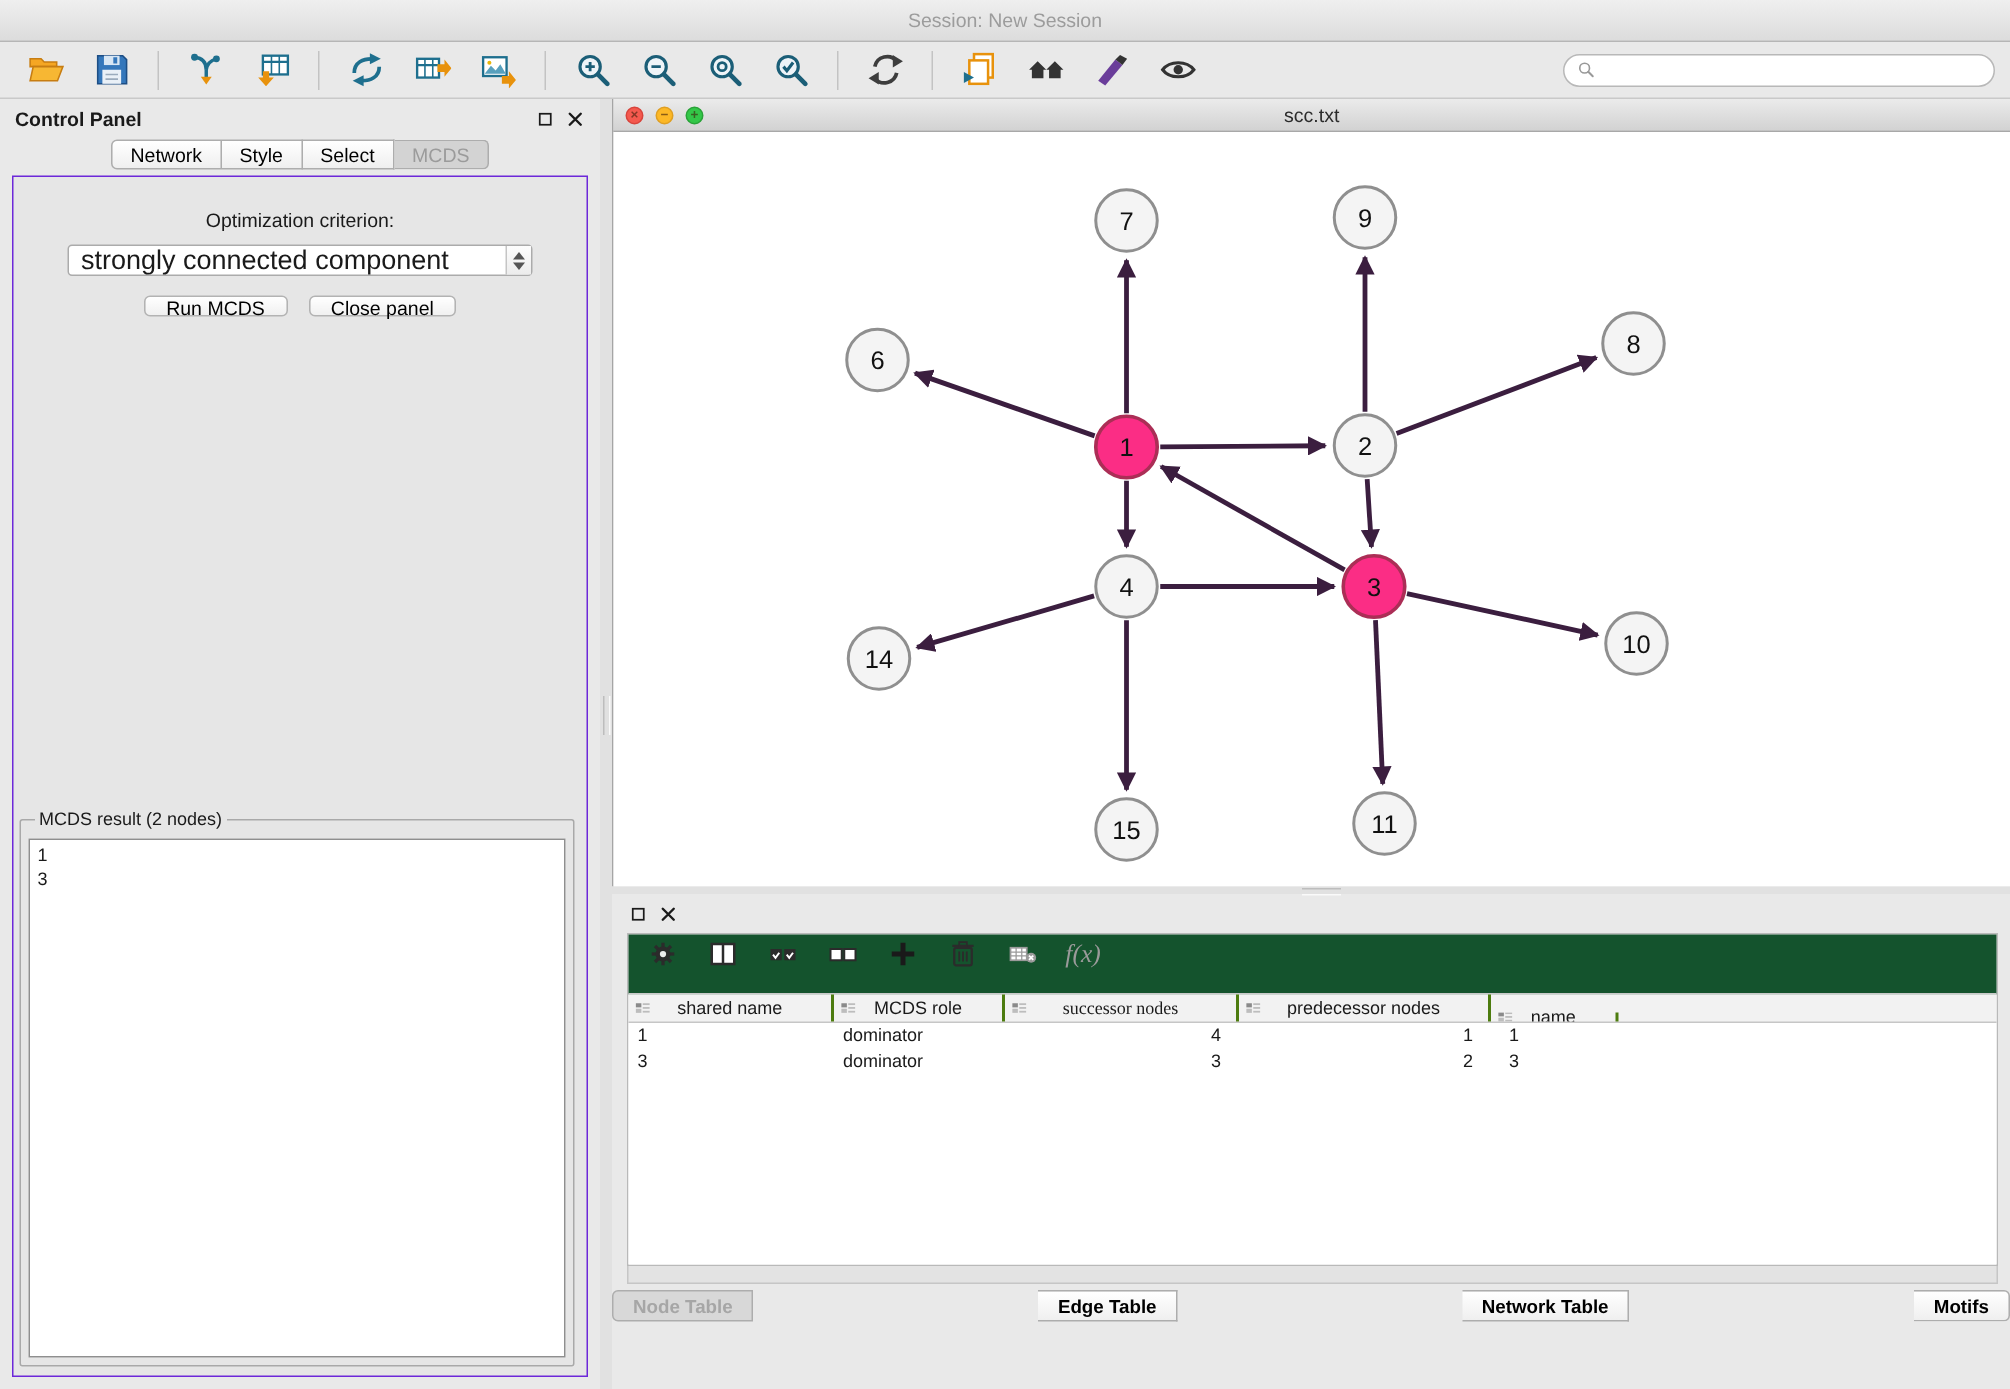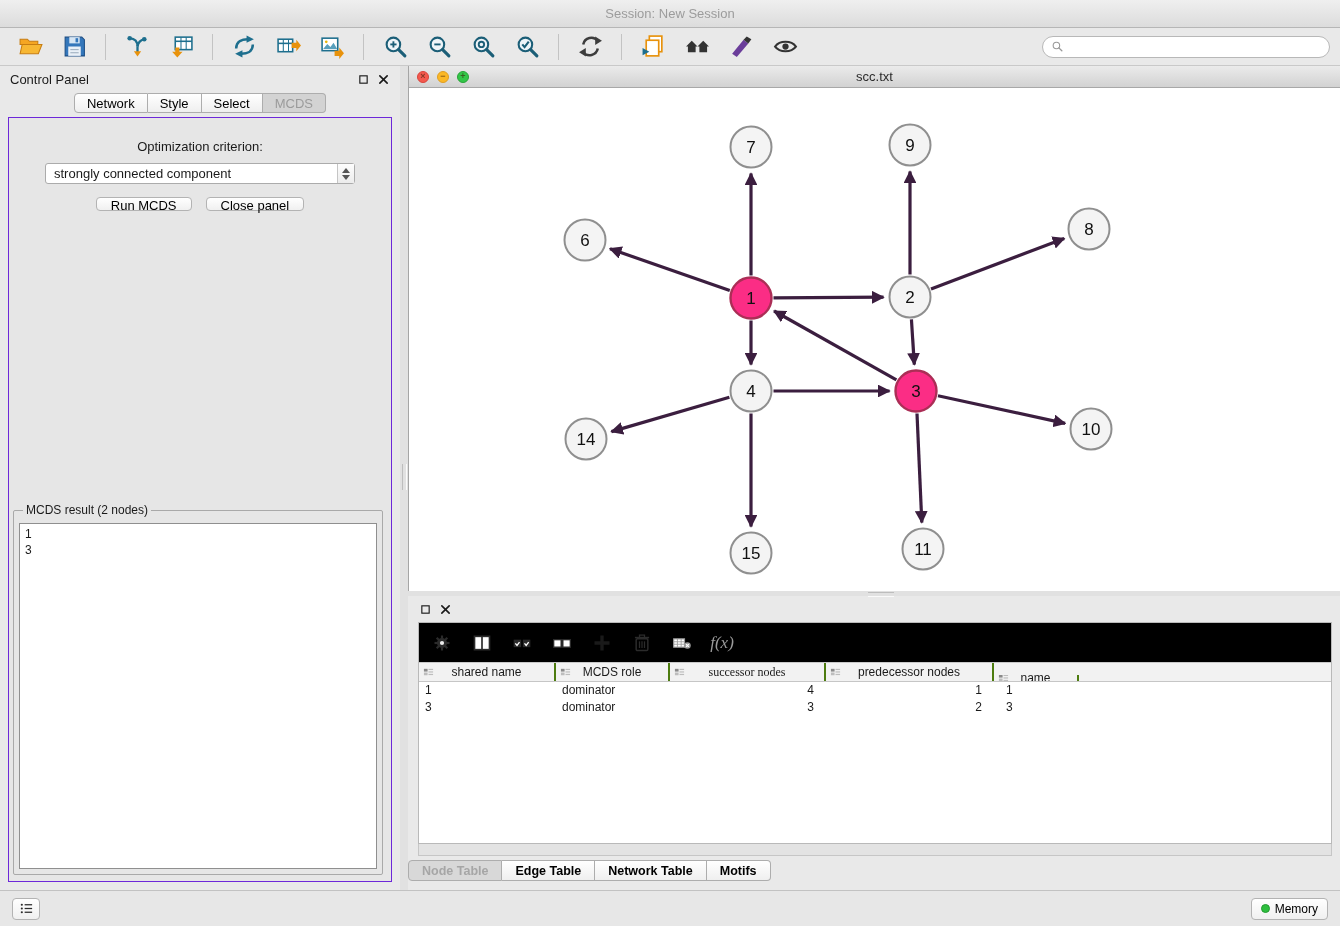--- a/index.html
+++ b/index.html
@@ -26,36 +26,36 @@
   
   .content { flex:1; display:flex; min-height:0; }
   .control-panel { width:400px; position:relative; flex:0 0 400px; }
   .v-splitter { width:8px; flex:0 0 8px; background:#e1e1e1; position:relative; }
   .v-splitter::before { content:""; position:absolute; top:398px; left:2px; width:3px; height:26px;
                         border-left:1px solid #bdbdbd; border-right:1px solid #fafafa; }
   .right-col { width:932px; flex:0 0 932px; display:flex; flex-direction:column; min-height:0; }
 
   
   .panel-header { height:26px; display:flex; align-items:center; padding:0 10px; font-size:13px; gap:6px; }
-  .panel-header .ph-title { flex:1; }
+  .panel-header .ph-title { flex:1;font-weight:bold; }
   .ph-icon { width:14px; height:14px; display:flex; align-items:center; justify-content:center; }
   .ph-icon svg { width:11px; height:11px; }
 
   
   .tabs { display:flex; justify-content:center; margin-top:1px; }
   .tab { height:20px; padding:0 12px; font-size:13px; background:linear-gradient(#ffffff,#efefef);
          border:1px solid #adadad; border-left:none; display:flex; align-items:center; cursor:default; }
   .tab:first-child { border-left:1px solid #adadad; border-radius:4px 0 0 4px; }
   .tab:last-child { border-radius:0 4px 4px 0; }
   .tab.active { background:#d3d3d3; color:#9b9b9b; }
   .cp-body { position:absolute; left:8px; right:8px; top:51px; bottom:8px; background:#e6e6e6;
              border:1px solid #6d28d9; }
   .opt-label { text-align:center; margin-top:21px; font-size:13px; }
   .dropdown { width:310px; height:21px; margin:9px auto 0; background:#fff; border:1px solid #ababab;
-              border-radius:3px; display:flex; align-items:center; font-size:13px; }
+              border-radius:3px; display:flex; align-items:center; font-size:18px; }
   .dropdown .dd-value { flex:1; padding-left:8px; white-space:nowrap; overflow:hidden; }
   .dd-stepper { width:17px; height:100%; border-left:1px solid #c5c5c5; display:flex; flex-direction:column;
                 align-items:center; justify-content:center; gap:2px; background:linear-gradient(#fdfdfd,#ececec); }
   .dd-up { width:0; height:0; border-left:4px solid transparent; border-right:4px solid transparent; border-bottom:5px solid #555; }
   .dd-down { width:0; height:0; border-left:4px solid transparent; border-right:4px solid transparent; border-top:5px solid #555; }
   .btn-row { display:flex; justify-content:center; gap:14px; margin-top:13px; }
   .btn { height:14px; padding:0 14px; font-size:13px; background:linear-gradient(#ffffff,#f0f0f0);
          border:1px solid #b3b3b3; border-radius:4px; font-family:inherit; cursor:default; }
   .result-box { position:absolute; left:4px; right:8px; bottom:6px; height:372px;
                 border:1px solid #a9a9a9; border-radius:2px; padding:6px 5px 5px; background:transparent; }
@@ -77,38 +77,38 @@
   #graph { display:block; width:931px; height:502px; }
 
   .h-splitter { height:5px; background:#e1e1e1; position:relative; }
   .h-splitter::before { content:""; position:absolute; left:460px; top:1px; width:26px; height:3px;
                         border-top:1px solid #bdbdbd; border-bottom:1px solid #fafafa; }
 
   
   .table-panel { flex:1; display:flex; flex-direction:column; min-height:0; }
   .tp-inner { margin:0 8px 0 10px; border:1px solid #b9b9b9; background:#fff; height:222px;
               display:flex; flex-direction:column; }
-  .tp-toolbar { height:40px; background:#000000; border-bottom:1px solid #c9c9c9; display:flex;
-                align-items:center; padding:0 10px; gap:14px; }
+  .tp-toolbar { height:40px; background:#14532d; border-bottom:1px solid #c9c9c9; display:flex;
+                padding:0 10px; gap:14px; }
   .tp-btn { width:26px; height:26px; display:flex; align-items:center; justify-content:center; background:none; border:none; }
   .tp-btn svg { width:20px; height:20px; }
   .fx-label { font-family:"Liberation Serif", serif; font-style:italic; font-size:17px; color:#9a9a9a; }
   .t-header { height:19px; display:flex; background:#f2f2f2; border-bottom:1px solid #c6c6c6; }
   .th { position:relative; display:flex; align-items:center; border-right:2px solid #4d7c0f;
         font-size:12px; overflow:hidden; }
   .th .sort { position:absolute; left:4px; width:11px; height:11px; }
   .th .th-label { width:100%; text-align:center; }
   .th.filler, .td.filler { flex:1; border-right:none; }
   .t-body { flex:1; background:#fff; overflow:hidden; }
   .tr { height:17px; display:flex; font-size:12px; }
   .td { overflow:hidden; white-space:nowrap; padding:1px 6px; }
   .td.align-right { text-align:right; padding-right:12px; }
   .td.align-left-wide { padding-left:12px; }
   .t-scroll-strip { margin:0 8px 0 10px; height:12px; background:#e3e3e3; border:1px solid #c6c6c6; border-top:none; }
-  .bottom-tabs { display:flex; justify-content:flex-start; margin-top:4px; }
+  .bottom-tabs { display:flex; justify-content:space-between; margin-top:4px; }
   .btab { height:21px; padding:0 13px; font-size:12.5px; font-weight:bold; background:linear-gradient(#ffffff,#efefef);
           border:1px solid #adadad; border-left:none; display:flex; align-items:center; cursor:default; font-family:inherit; }
   .btab:first-child { border-left:1px solid #adadad; border-radius:4px 0 0 4px; }
   .btab:last-child { border-radius:0 4px 4px 0; }
   .btab.active { background:#d8d8d8; color:#a6a6a6; }
 
   
   .statusbar { height:36px; background:#e7e7e7; border-top:1px solid #c2c2c2; display:flex;
                align-items:center; padding:0 12px; }
   .status-btn { width:28px; height:22px; background:linear-gradient(#ffffff,#f0f0f0); border:1px solid #b3b3b3;
@@ -630,25 +630,14 @@
             <button class="btab active">Node Table</button>
             <button class="btab">Edge Table</button>
             <button class="btab">Network Table</button>
             <button class="btab">Motifs</button>
           </div>
       </div>
 
     </div>
   </div>
 
-  <div class="statusbar">
-    <button class="status-btn">
-      <svg>
-          <use href="#sym-list"></use>
-        </svg>
-    </button>
-    <button class="memory-btn">
-      <span class="memory-dot"></span>
-      <span>Memory</span>
-    </button>
-  </div>
 
 </div>
 
 </body></html>

